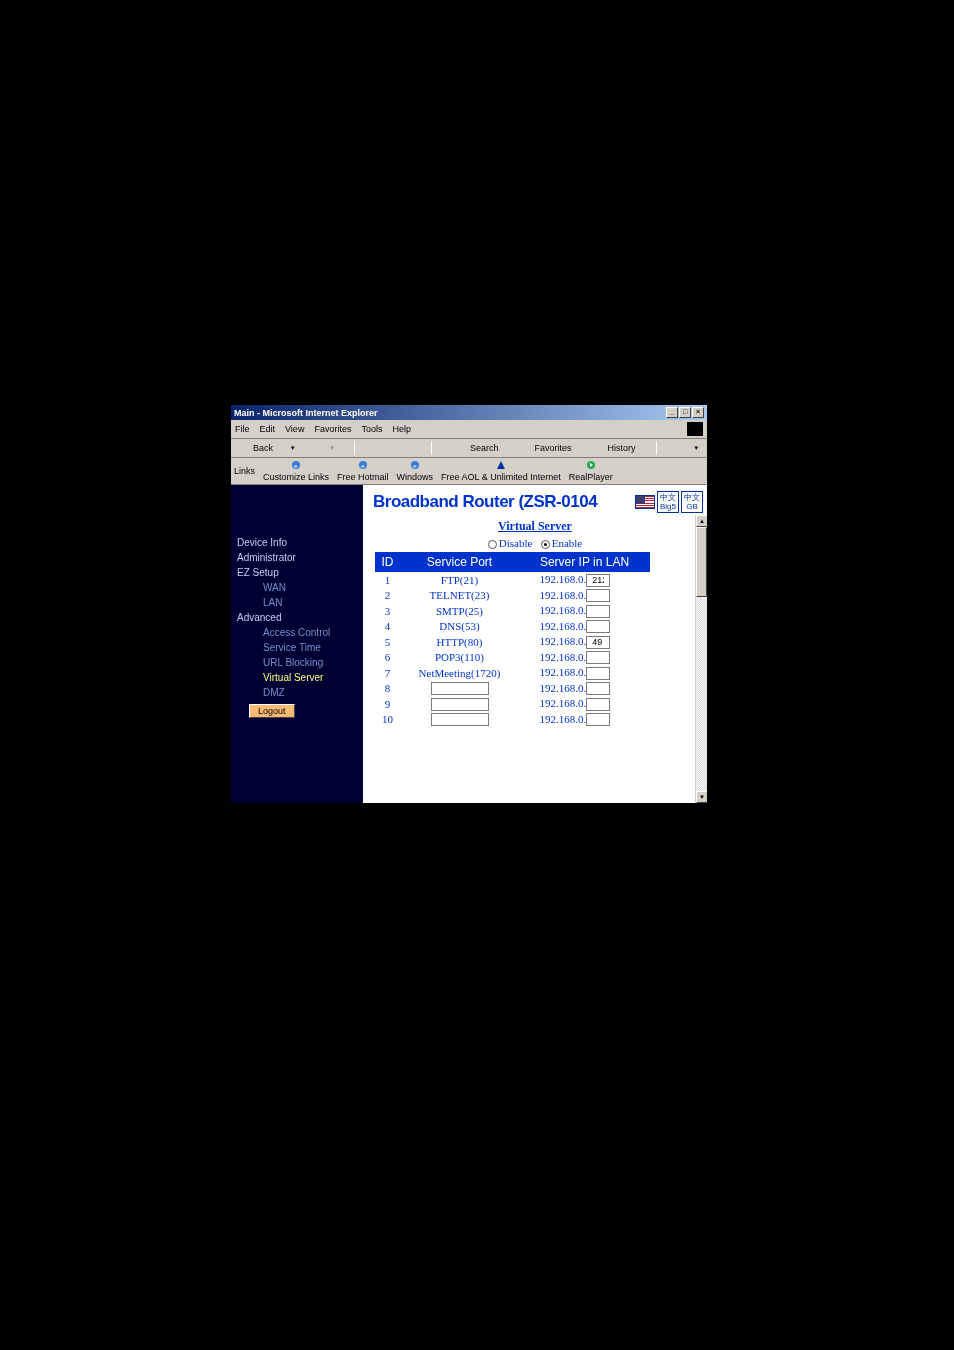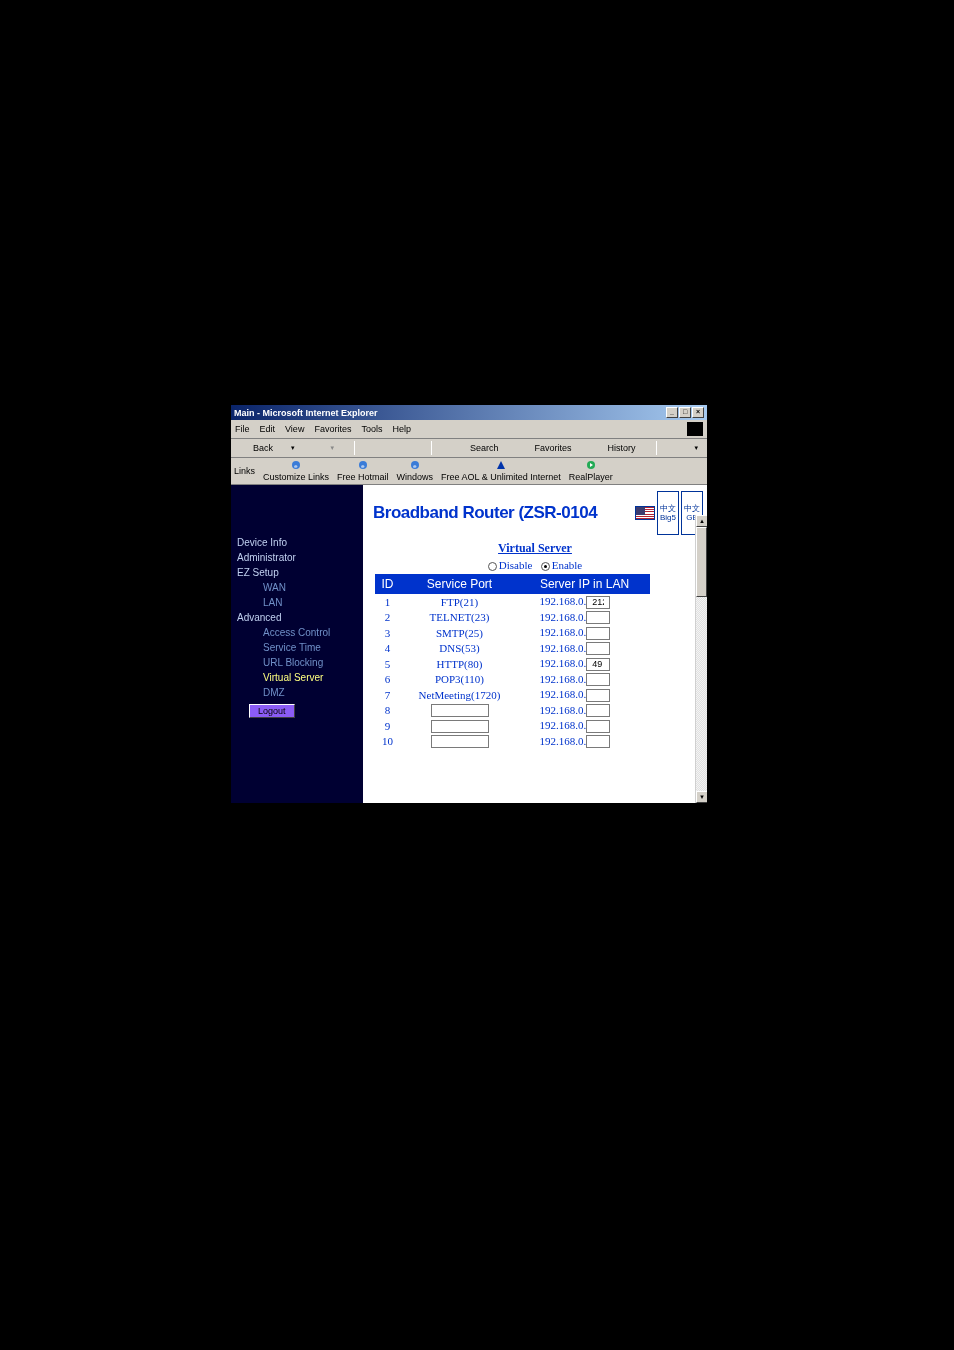--- a/index.html
+++ b/index.html
@@ -116,21 +116,21 @@
     color: #fff;
     font-size: 10px;
     padding-top: 50px;
   }
   .sidebar .sb-item { padding: 2px 6px; color: #80a0d0; }
   .sidebar .sb-item.lvl1 { color: #c0d0f0; font-weight: normal; }
   .sidebar .sb-item.lvl2 { padding-left: 32px; color: #7090c8; }
   .sidebar .sb-item.active { color: #ffff80; }
   .logout-wrap { padding: 4px 0 0 18px; }
   .logout-btn {
-    background: #8b5cf6;
+    background: #fdba74;
     border: 1px solid #fff;
     border-right-color:#404040;
     border-bottom-color:#404040;
     font-size: 9px;
     padding: 1px 8px;
     color: #000;
   }
 
   .main {
     flex: 1;
@@ -149,21 +149,21 @@
     font-family: "Arial Black", Arial, sans-serif;
     font-weight: 900;
     font-size: 17px;
     letter-spacing: -0.5px;
     flex:1;
   }
   .lang-box {
     border: 1px solid #003399;
     font-size: 8px;
     color: #003399;
-    padding: 12px 2px;
+    padding: 1px 2px;
     margin-left: 2px;
     text-align: center;
     line-height: 9px;
   }
   .flag {
     width: 20px; height: 14px;
     margin-left: 2px;
     position: relative;
     background: linear-gradient(180deg,#b22234 0 7.7%,#fff 7.7% 15.4%,#b22234 15.4% 23%,#fff 23% 30.8%,#b22234 30.8% 38.5%,#fff 38.5% 46.2%,#b22234 46.2% 53.8%,#fff 53.8% 61.5%,#b22234 61.5% 69.2%,#fff 69.2% 76.9%,#b22234 76.9% 84.6%,#fff 84.6% 92.3%,#b22234 92.3% 100%);
     border:1px solid #003399;

